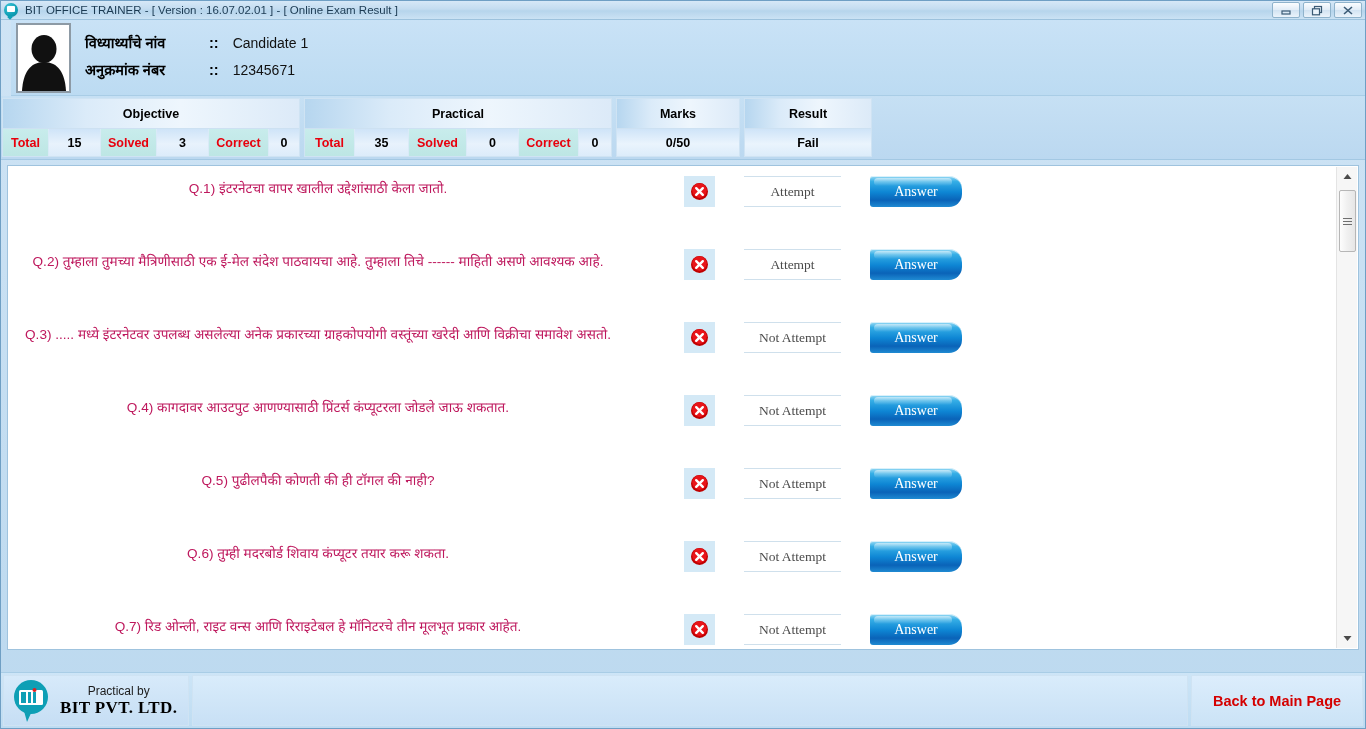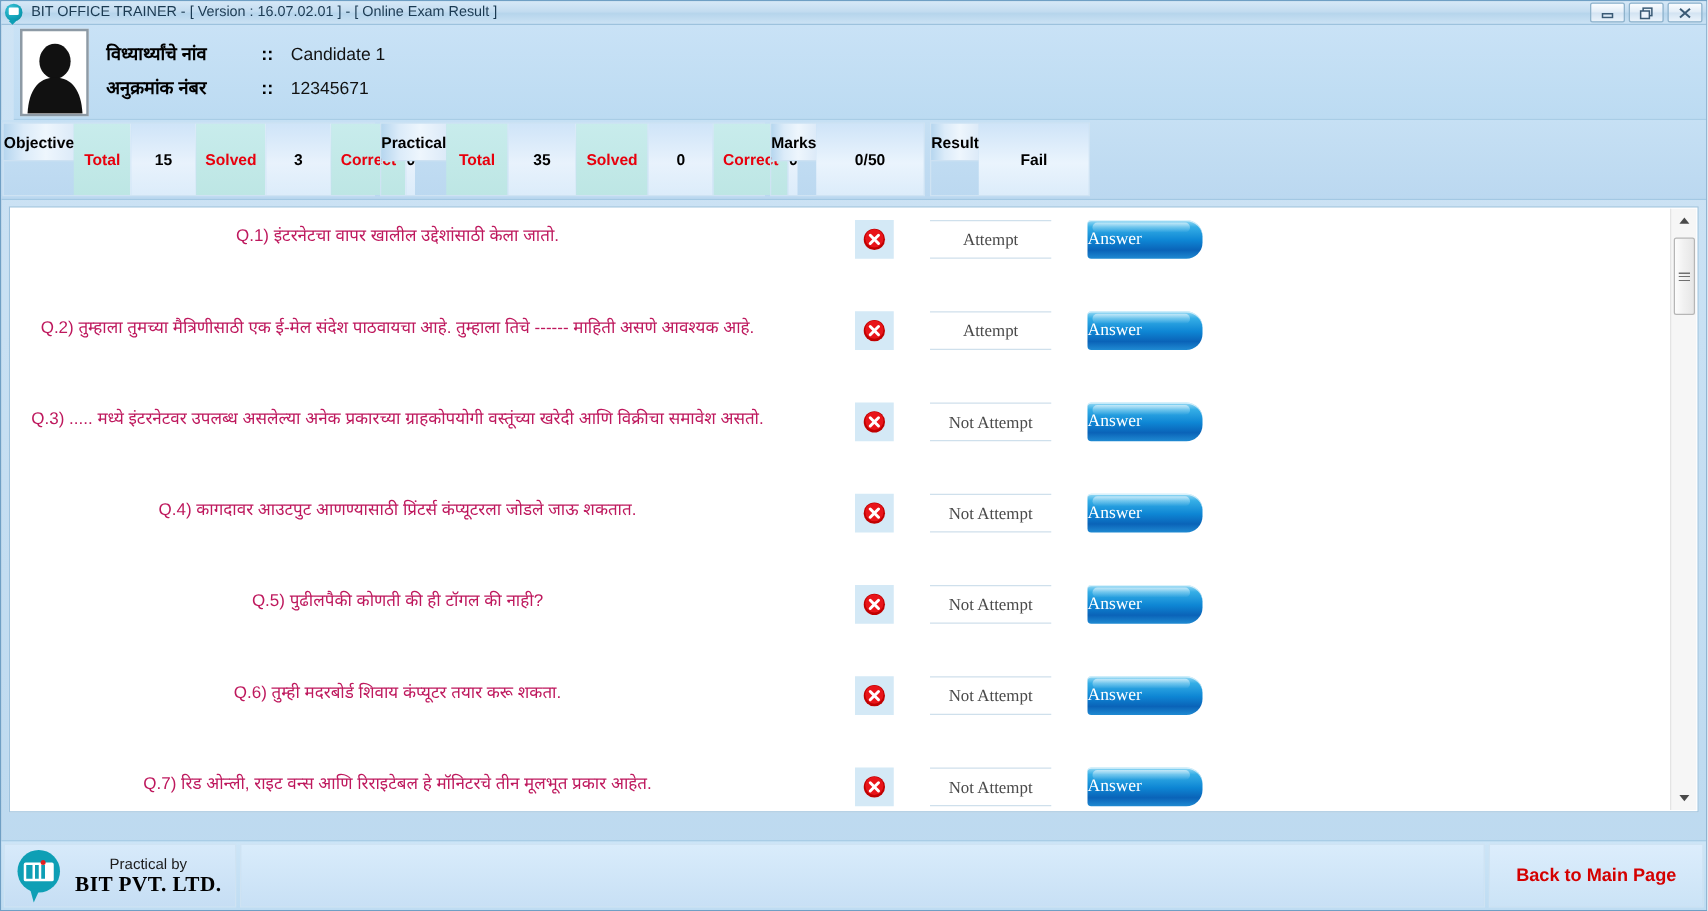--- a/index.html
+++ b/index.html
@@ -96,21 +96,21 @@
 
   
   .stats {
     display: flex; align-items: stretch;
     height: 64px;
     background: linear-gradient(180deg, #c6e0f4 0%, #bbd8f0 100%);
     padding: 2px 0 2px 1px;
     border-bottom: 1px solid #a3c8e3;
   }
   .statgroup {
-    display: flex; flex-direction: row;
+    display: flex; flex-direction: column;
     border: 1px solid #cfe3f3;
     margin-right: 4px;
     text-align: center;
   }
   .stat-title {
     height: 30px;
     display: flex; align-items: center; justify-content: center;
     font-size: 12.5px; font-weight: bold; color: #000;
     background: linear-gradient(90deg, #b6d6ef 0%, #dbebf9 28%, #eef6fd 60%, #dceaf8 100%);
     border-bottom: 1px solid #cde1f2;
@@ -181,21 +181,21 @@
     border-left: none; border-right: none;
     display: flex; align-items: center; justify-content: center;
     font-family: "Liberation Serif", serif;
     font-size: 13.5px; color: #4a4a4a;
   }
   .answerbtn {
     width: 92px;
     border-radius: 3px 13px 13px 3px;
     background: linear-gradient(180deg, #9ddcf5 0%, #35aee6 18%, #0e86d4 52%, #0a63b8 78%, #1f8ad2 100%);
     box-shadow: inset 0 1px 0 rgba(255,255,255,0.65);
-    display: flex; align-items: center; justify-content: flex-start;
+    display: flex; align-items: center; justify-content: center;
     font-family: "Liberation Serif", serif;
     font-size: 14px; color: #ffffff;
     position: relative;
   }
   .answerbtn::after {
     content: ""; position: absolute;
     left: 4px; right: 10px; top: 2px; height: 8px;
     border-radius: 4px;
     background: linear-gradient(180deg, rgba(255,255,255,0.55), rgba(255,255,255,0));
     pointer-events: none;

